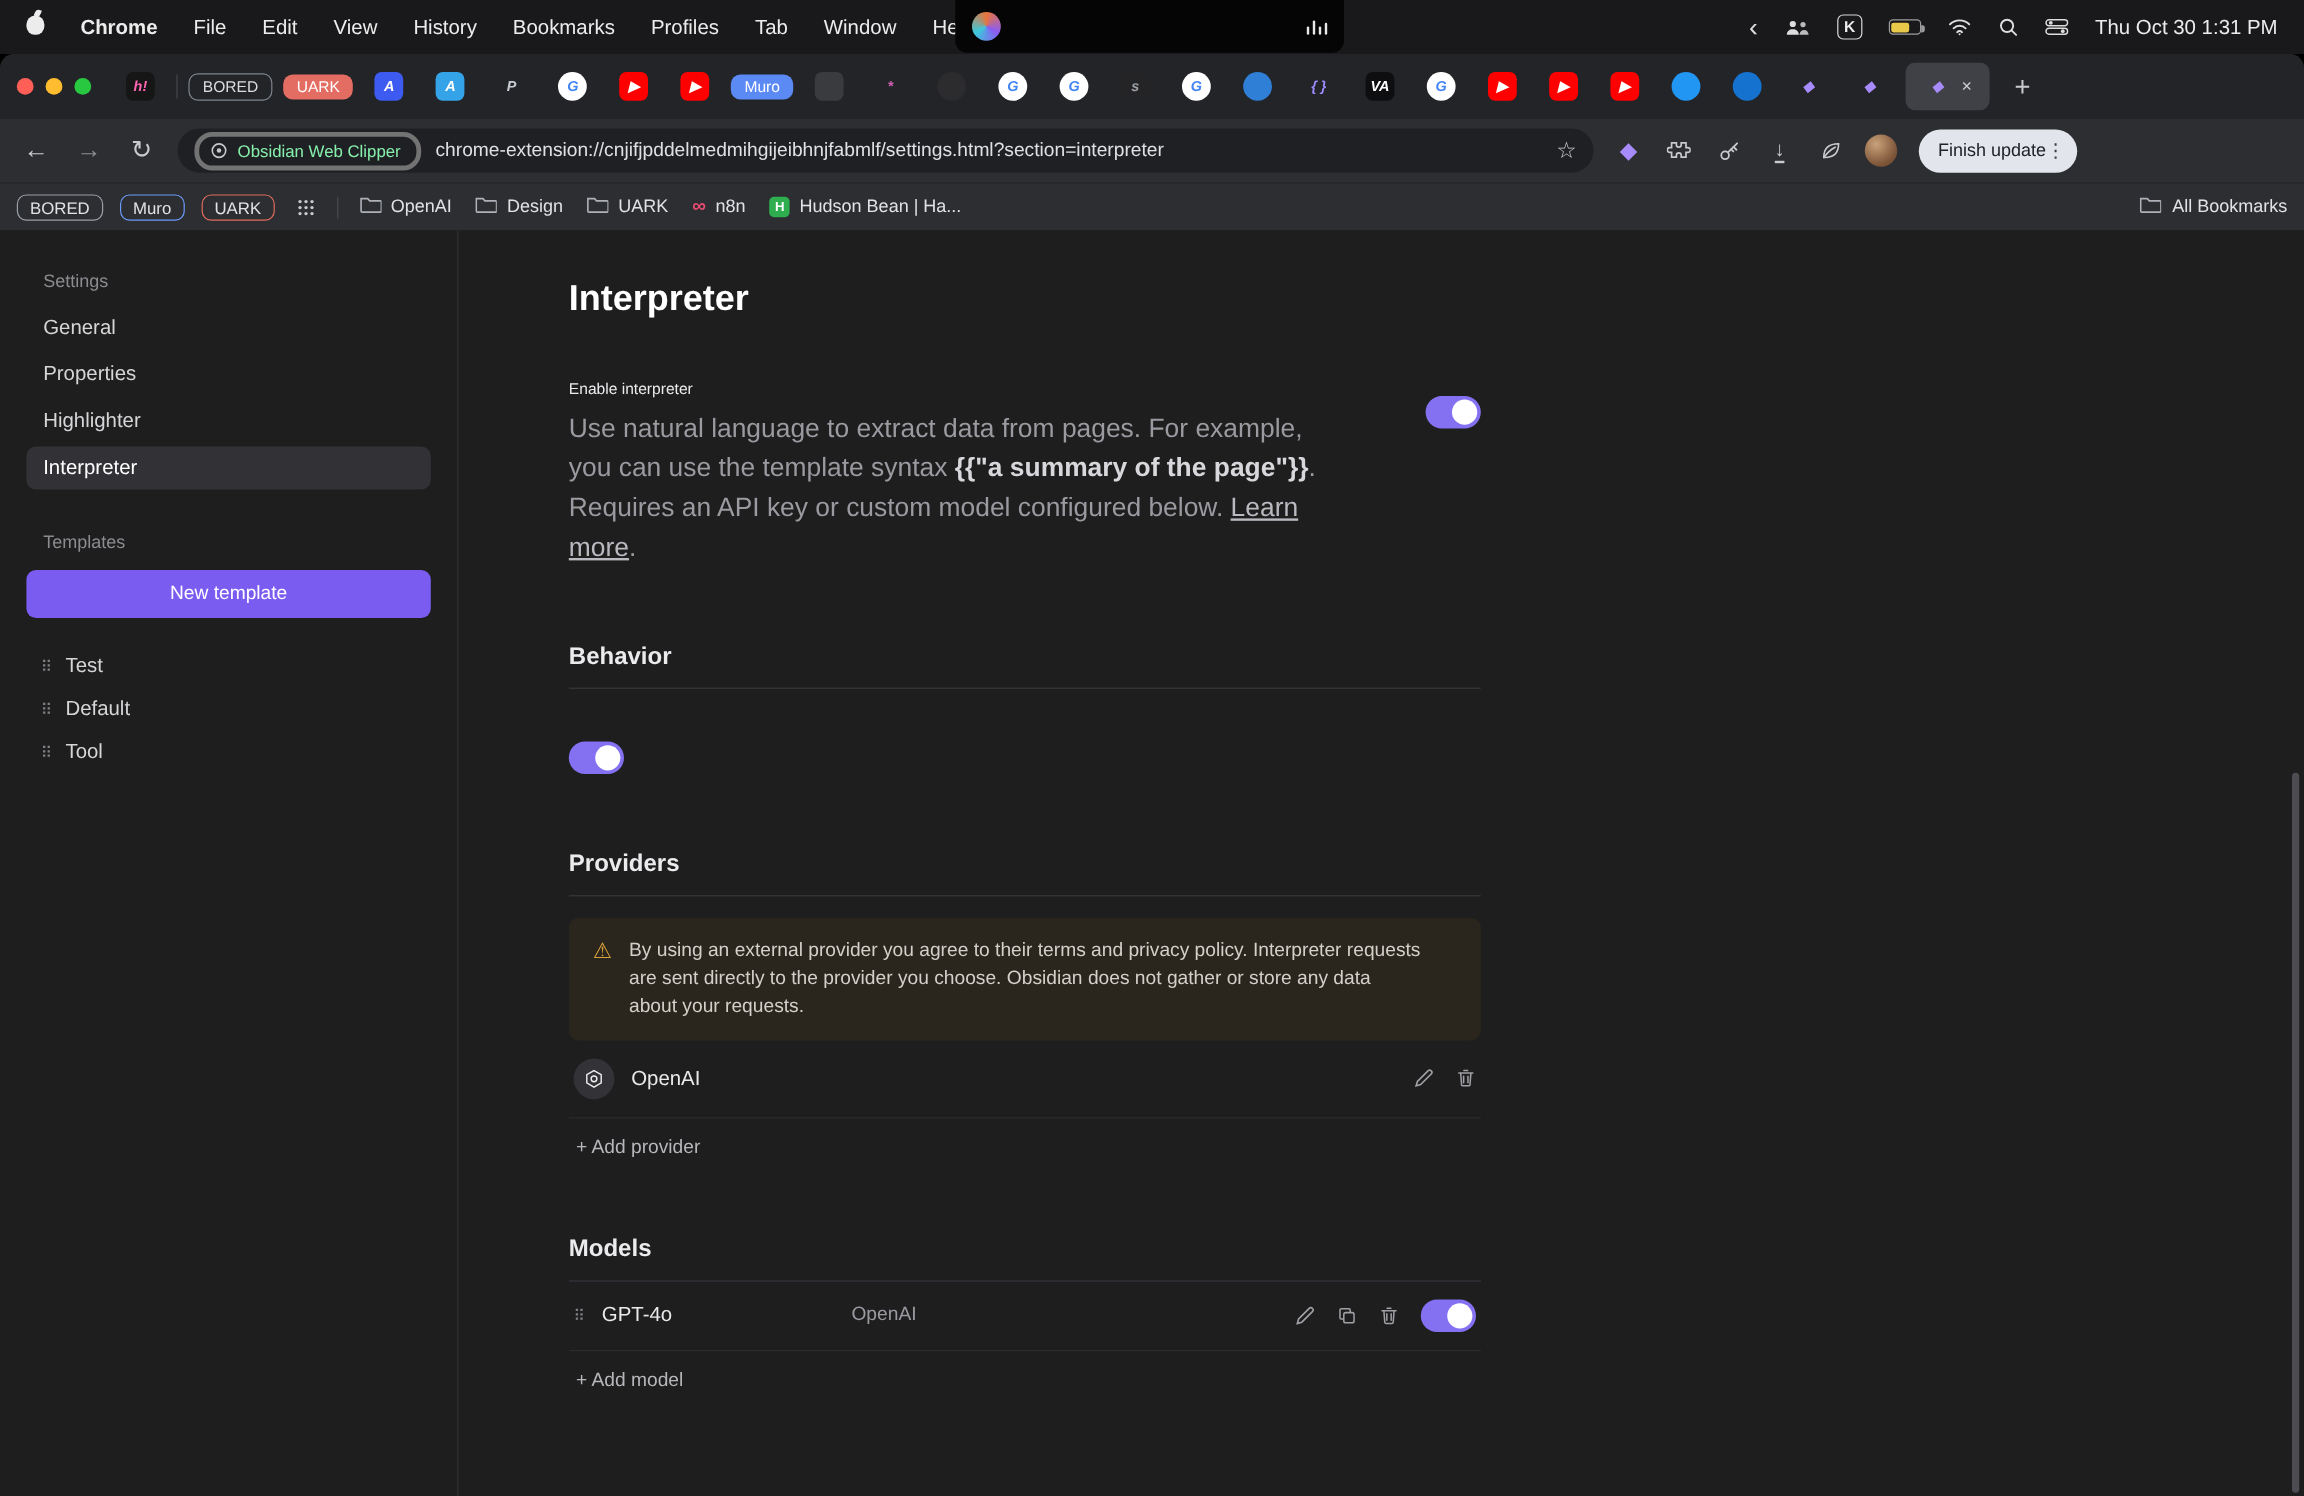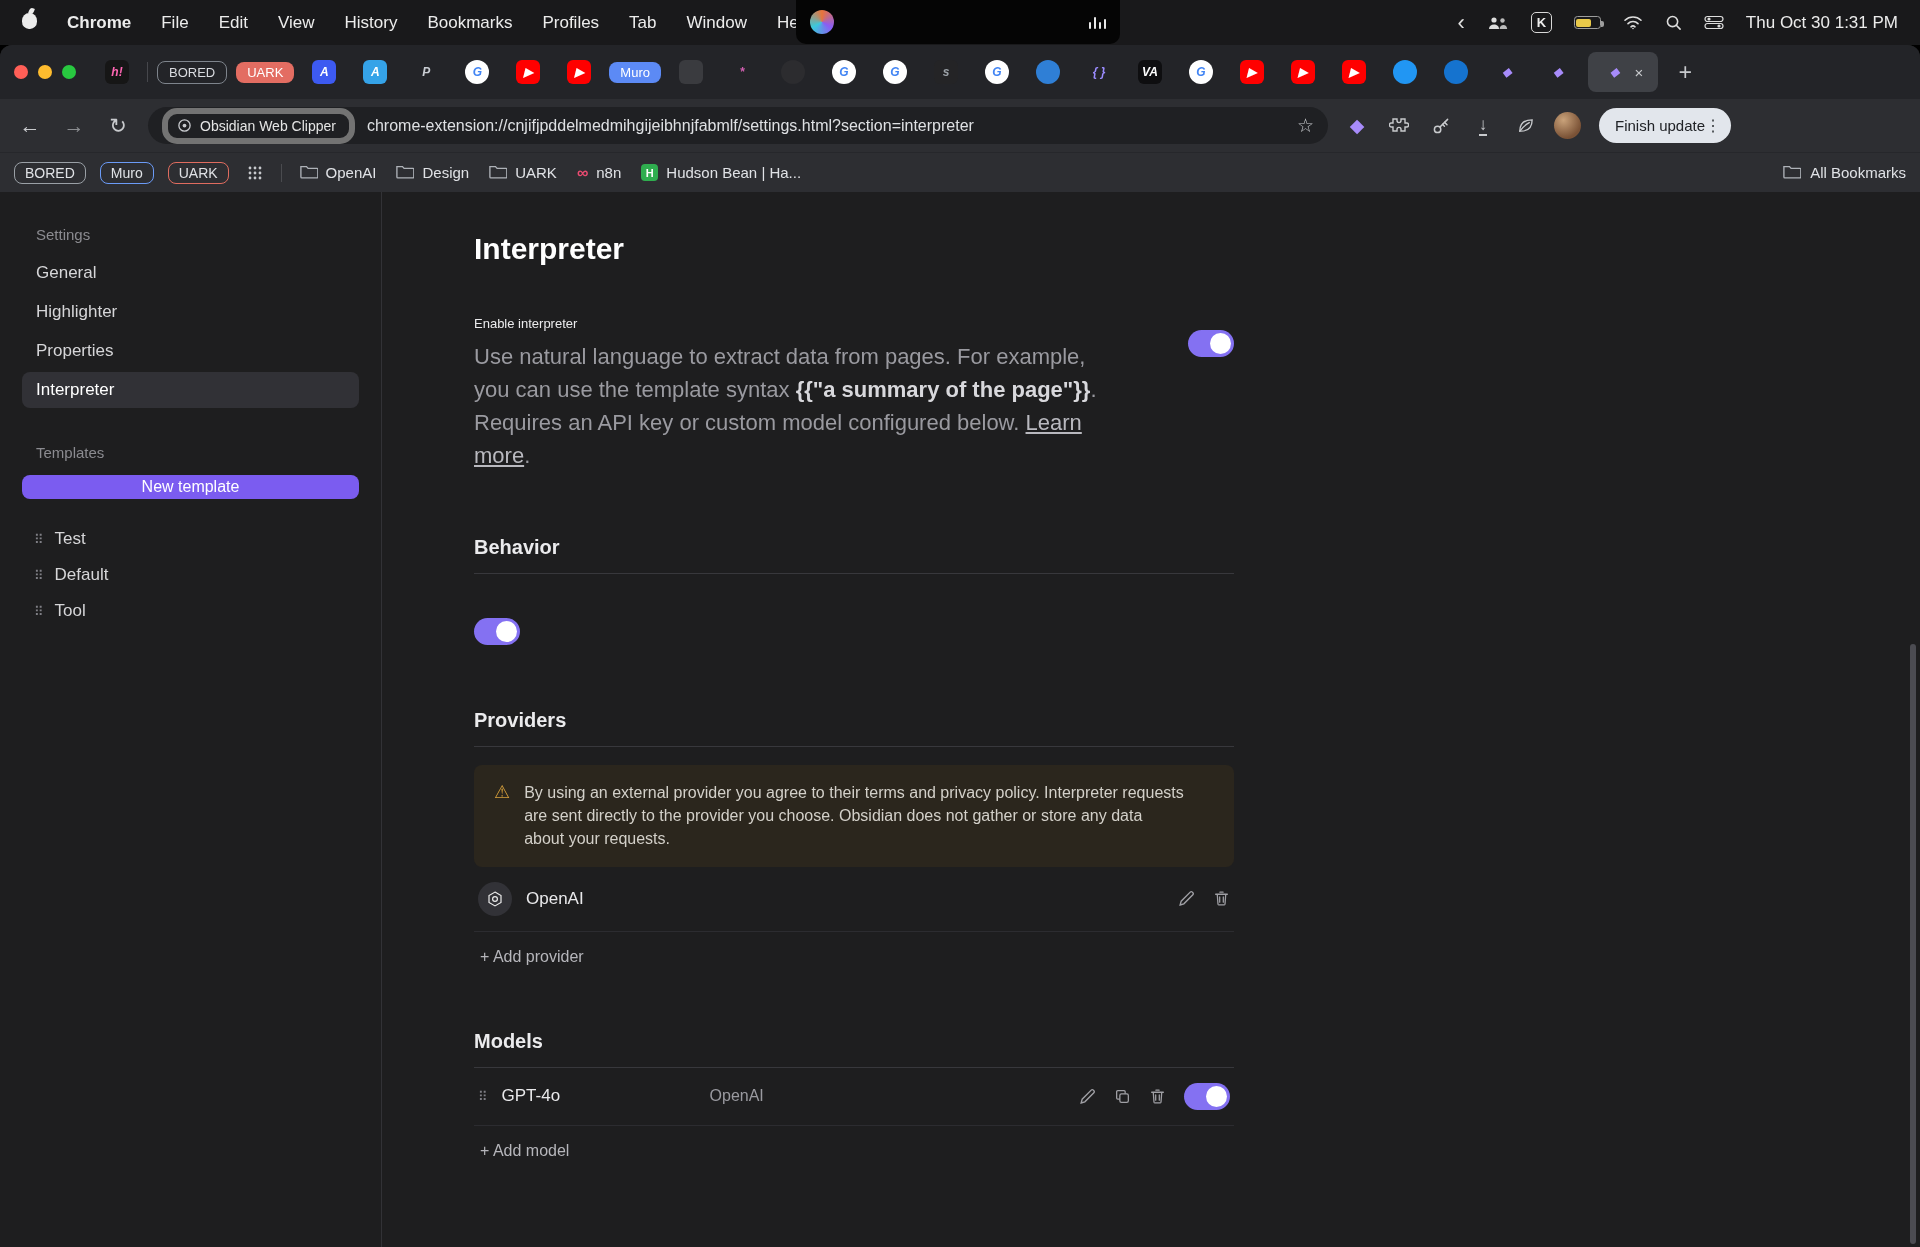--- a/index.html
+++ b/index.html
@@ -50,21 +50,21 @@
   .ts-item[data-kind="active"]{background:#3f4146;min-width:70px;padding:0 10px;}
   .ts-item[data-kind="active"] .close{display:inline;}
   .ts-item[data-kind="newtab"]{min-width:36px;}
   .ts-item[data-kind="newtab"] .fav{font-size:23px;font-weight:normal;}
 
   
   .toolbar{height:53px;background:#2d2e32;display:flex;align-items:center;padding:0 16px;gap:16px;flex-shrink:0;}
   .nav-ic{font-size:21px;color:#c8cacd;width:28px;text-align:center;cursor:pointer;}
   .nav-ic.fwd{color:#8b8d91;}
   .omnibox{flex:0 1 1180px;height:37px;background:#1f2023;border-radius:19px;display:flex;align-items:center;padding:0 14px;gap:12px;min-width:0;cursor:text;}
-  .ext-chip{display:flex;align-items:center;gap:8px;border:6px solid #737373;border-radius:15px;padding:4px 13px 4px 9px;font-size:14px;color:#e5e5e5;white-space:nowrap;cursor:pointer;}
+  .ext-chip{display:flex;align-items:center;gap:8px;border:4px solid #737373;border-radius:15px;padding:4px 13px 4px 9px;font-size:14px;color:#86efac;white-space:nowrap;cursor:pointer;}
   .url{flex:1;font-size:16px;color:#dee0e3;white-space:nowrap;overflow:hidden;}
   .star{font-size:19px;color:#c8cacd;cursor:pointer;}
   .tb-ic{width:26px;display:flex;justify-content:center;align-items:center;cursor:pointer;}
   .obsidian-glyph{color:#a78bfa;font-size:19px;}
   .dl-ic{font-size:17px;color:#c8cacd;border-bottom:2px solid #c8cacd;line-height:1;padding-bottom:1px;}
   .avatar{width:27px;height:27px;border-radius:50%;background:radial-gradient(circle at 35% 30%,#c9a27a,#7a5236 70%);cursor:pointer;flex-shrink:0;}
   .update-pill{margin-left:2px;background:#e2e6ec;color:#202226;border-radius:18px;padding:8px 10px 8px 16px;font-size:15px;display:flex;align-items:center;cursor:pointer;white-space:nowrap;}
   .update-pill .kebab{color:#3c4043;font-size:16px;}
 
   
@@ -82,21 +82,21 @@
   .bm-divider{width:1px;height:18px;background:#4a4b4f;}
   .bm-right{margin-left:auto;display:flex;align-items:center;gap:9px;cursor:pointer;}
 
   
   .content{flex:1;display:flex;background:#1e1e1f;position:relative;overflow:hidden;}
   .sidebar{width:382px;border-right:1px solid #323236;padding:34px 22px 0;flex-shrink:0;}
   .side-label{font-size:15px;color:#8b8b90;margin:0 14px 12px;}
   .side-item{padding:8px 14px;border-radius:8px;font-size:17px;color:#d6d6d8;margin-bottom:3px;cursor:pointer;}
   .side-item[data-active="true"]{background:#313136;color:#fff;}
   .side-sec{margin-top:36px;}
-  .tpl-btn{margin:14px 0 22px;height:24px;border-radius:8px;background:#7b5cf0;color:#fff;font-size:16px;display:flex;align-items:center;justify-content:center;cursor:pointer;}
+  .tpl-btn{margin:14px 0 22px;height:40px;border-radius:8px;background:#7b5cf0;color:#fff;font-size:16px;display:flex;align-items:center;justify-content:center;cursor:pointer;}
   .tpl-item{display:flex;align-items:center;gap:11px;padding:8px 12px;font-size:17px;color:#d6d6d8;cursor:pointer;}
   .handle{color:#7f7f85;font-size:13px;cursor:grab;line-height:1;}
 
   .main{flex:1;padding:40px 0 0 92px;overflow:hidden;position:relative;}
   .main-inner{width:760px;}
   h1.page-title{margin:0 0 50px;font-size:30px;font-weight:bold;color:#fff;}
   .setting-row{display:flex;align-items:flex-start;justify-content:space-between;gap:40px;}
   .row-text{max-width:645px;}
   .row-title{font-size:13px;color:#ebebed;margin-bottom:9px;}
   .row-desc{font-size:22px;color:#9a9aa0;line-height:1.5;}
@@ -498,22 +498,22 @@
       </span>
     </div>
 
     <div class="content">
 
       <div class="sidebar">
         <div class="side-label">Settings</div>
         <nav>
 
         <div class="side-item" data-active="false"><span>General</span></div>
+            <div class="side-item" data-active="false"><span>Properties</span></div>
             <div class="side-item" data-active="false"><span>Highlighter</span></div>
-            <div class="side-item" data-active="false"><span>Properties</span></div>
             <div class="side-item" data-active="true"><span>Interpreter</span></div>
           </nav>
         <div class="side-sec">
           <div class="side-label">Templates</div>
           <div class="tpl-btn">New template</div>
           <div>
 
           <div class="tpl-item">
                 <span class="handle">⠿</span>
                 <span>Test</span>

